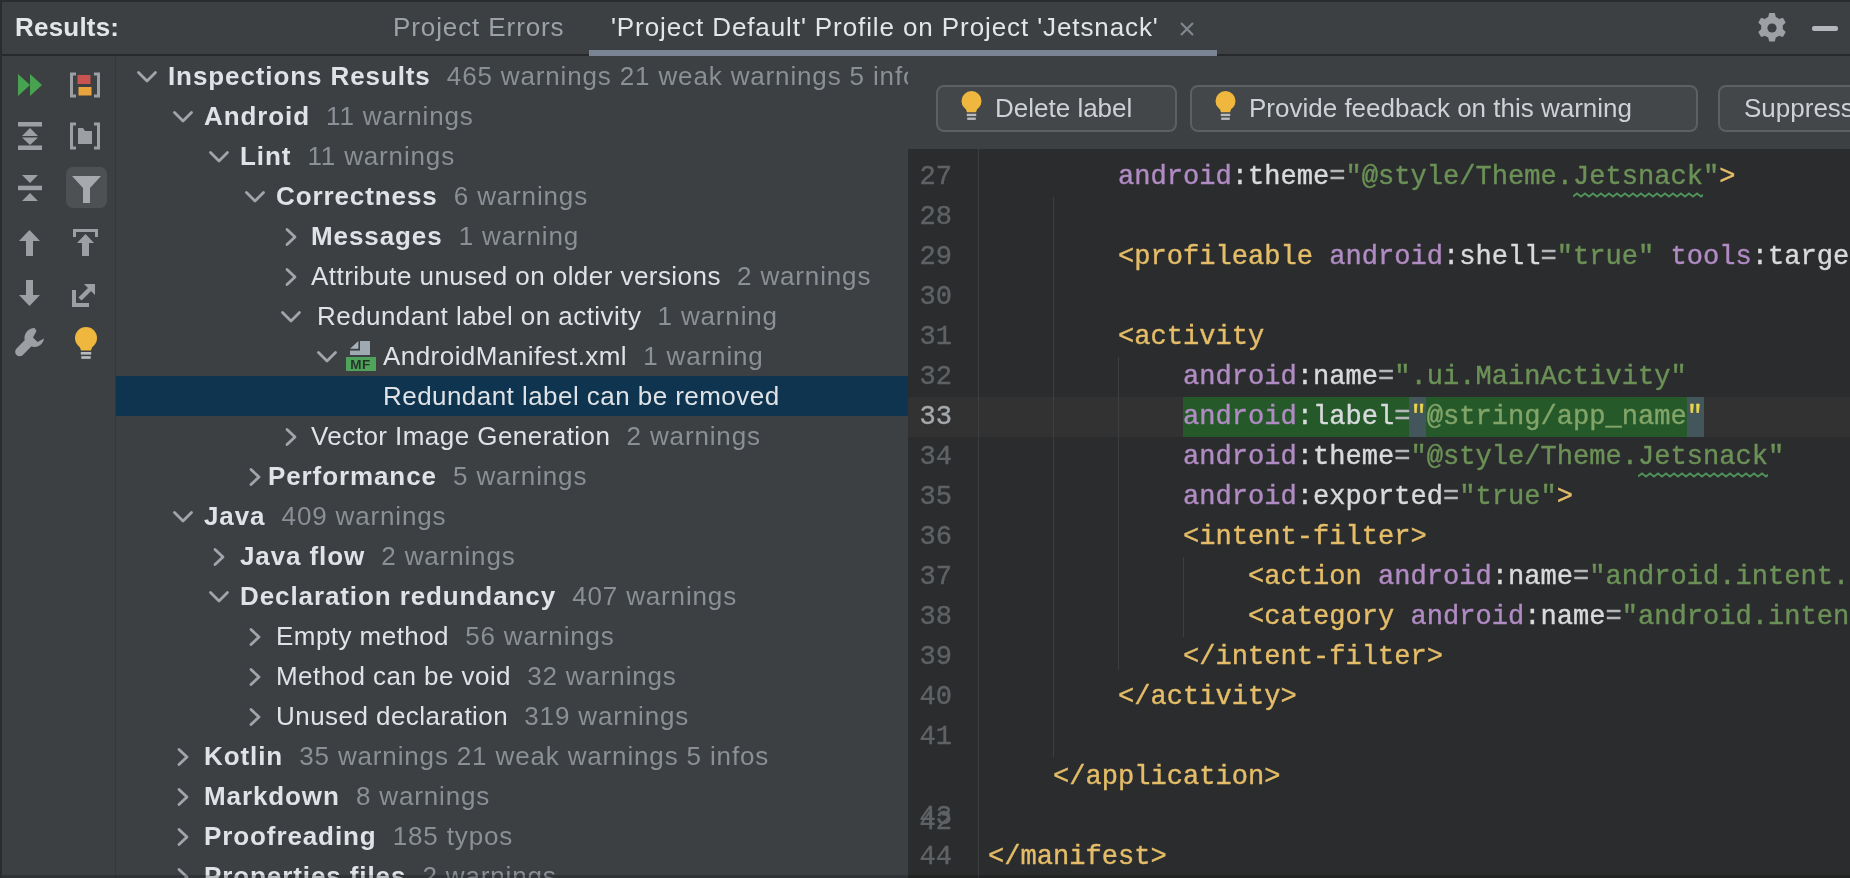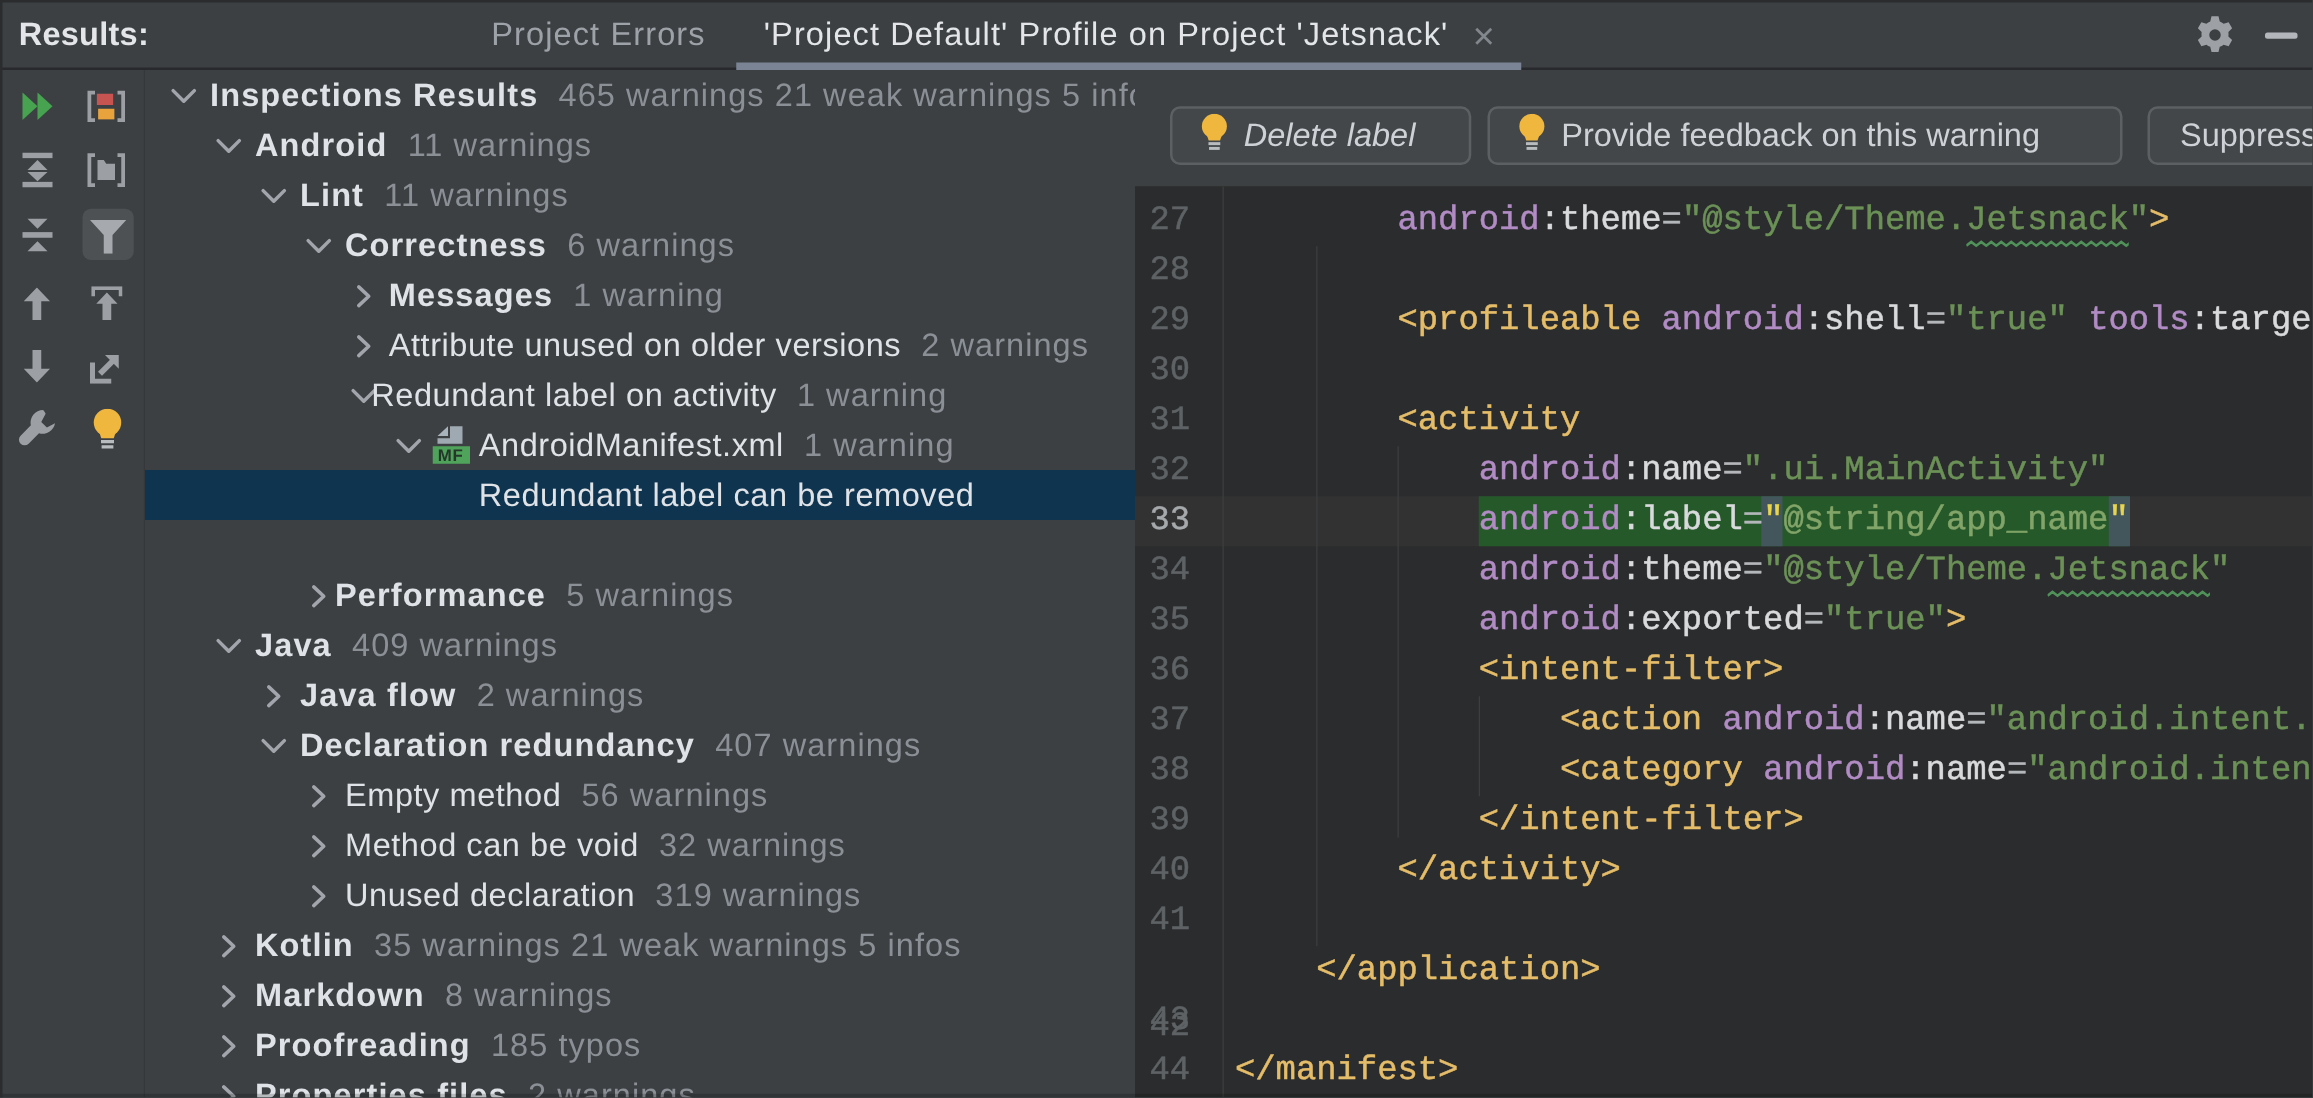--- a/index.html
+++ b/index.html
@@ -170,38 +170,44 @@
     <div class="row" style="top:200px;">
       <svg class="chev" style="left:164px" width="22" height="22" viewBox="0 0 22 22">
         <path d="M7 3.5 L15 11 L7 18.5" stroke="#a2a6ac" stroke-width="2.8" fill="none" stroke-linecap="round" stroke-linejoin="round"></path>
       </svg>
       <span style="position:absolute; left:195px;"><span class="nm">Attribute unused on older versions</span><span class="ct">&nbsp;&nbsp;2 warnings</span></span>
     </div>
     <div class="row" style="top:240px;">
       <svg class="chev" style="left:164px" width="22" height="22" viewBox="0 0 22 22">
         <path d="M2.5 6.5 L11 15 L19.5 6.5" stroke="#a2a6ac" stroke-width="2.8" fill="none" stroke-linecap="round" stroke-linejoin="round"></path>
       </svg>
-      <span style="position:absolute; left:181px;"><span class="nm">Redundant label on activity</span><span class="ct">&nbsp;&nbsp;1 warning</span></span>
+      <span style="position:absolute; left:201px;"><span class="nm">Redundant label on activity</span><span class="ct">&nbsp;&nbsp;1 warning</span></span>
     </div>
     <div class="row" style="top:280px;">
       <svg class="chev" style="left:200px" width="22" height="22" viewBox="0 0 22 22">
         <path d="M2.5 6.5 L11 15 L19.5 6.5" stroke="#a2a6ac" stroke-width="2.8" fill="none" stroke-linecap="round" stroke-linejoin="round"></path>
       </svg>
       <svg class="abs" style="left:230px; top:4px;" width="30" height="32" viewBox="0 0 30 32">
         <rect x="14" y="1" width="10" height="14" fill="#9fa9b2"></rect>
         <rect x="4" y="10.6" width="10" height="4.4" fill="#9fa9b2"></rect>
         <path d="M12.4 1 L12.4 8.7 L4 8.7 Z" fill="#a9b3bb"></path>
         <rect x="0" y="17" width="30" height="14" fill="#4fa35a"></rect>
         <text x="14.5" y="28.5" font-family="Liberation Sans" font-size="13.5" font-weight="700" fill="#25372a" text-anchor="middle" letter-spacing="0.5">MF</text>
       </svg>
       <span style="position:absolute; left:267px;"><span class="nm">AndroidManifest.xml</span><span class="ct">&nbsp;&nbsp;1 warning</span></span>
     </div>
     <div class="row sel" style="top:320px;">
       <span style="position:absolute; left:267px;"><span class="nm">Redundant label can be removed</span></span>
     </div>
+    <div class="row" style="top:360px;">
+      <svg class="chev" style="left:164px" width="22" height="22" viewBox="0 0 22 22">
+        <path d="M7 3.5 L15 11 L7 18.5" stroke="#a2a6ac" stroke-width="2.8" fill="none" stroke-linecap="round" stroke-linejoin="round"></path>
+      </svg>
+      <span style="position:absolute; left:195px;"><span class="nm">Vector Image Generation</span><span class="ct">&nbsp;&nbsp;2 warnings</span></span>
+    </div>
     <div class="row" style="top:400px;">
       <svg class="chev" style="left:128px" width="22" height="22" viewBox="0 0 22 22">
         <path d="M7 3.5 L15 11 L7 18.5" stroke="#a2a6ac" stroke-width="2.8" fill="none" stroke-linecap="round" stroke-linejoin="round"></path>
       </svg>
       <span style="position:absolute; left:152px;"><b>Performance</b><span class="ct">&nbsp;&nbsp;5 warnings</span></span>
     </div>
     <div class="row" style="top:440px;">
       <svg class="chev" style="left:56px" width="22" height="22" viewBox="0 0 22 22">
         <path d="M2.5 6.5 L11 15 L19.5 6.5" stroke="#a2a6ac" stroke-width="2.8" fill="none" stroke-linecap="round" stroke-linejoin="round"></path>
       </svg>
@@ -257,21 +263,21 @@
     </div>
     <div class="row" style="top:800px;">
       <svg class="chev" style="left:56px" width="22" height="22" viewBox="0 0 22 22">
         <path d="M7 3.5 L15 11 L7 18.5" stroke="#a2a6ac" stroke-width="2.8" fill="none" stroke-linecap="round" stroke-linejoin="round"></path>
       </svg>
       <span style="position:absolute; left:88px;"><b>Properties files</b><span class="ct">&nbsp;&nbsp;2 warnings</span></span>
     </div>
   </div>
 
 <div id="rightpanel">
-  <div class="btn" style="left:28px; width:241px; padding-left:22px;font-style:italic;"><span class="bulb"><svg width="23" height="30" viewBox="0 0 24 33">
+  <div class="btn" style="left:28px; width:241px; padding-left:22px;"><span class="bulb"><svg width="23" height="30" viewBox="0 0 24 33">
           <circle cx="12" cy="11" r="11" fill="#efb73e"></circle>
           <path fill="#efb73e" d="M4.5 16 h15 l-2.5 7.5 h-10 z"></path>
           <rect x="6.8" y="25" width="10.4" height="2.6" fill="#b9bcbf"></rect>
           <rect x="7.3" y="29.2" width="9.4" height="2.6" fill="#b9bcbf"></rect>
         </svg></span>Delete label</div>
   <div class="btn" style="left:282px; width:508px; padding-left:22px;"><span class="bulb"><svg width="23" height="30" viewBox="0 0 24 33">
           <circle cx="12" cy="11" r="11" fill="#efb73e"></circle>
           <path fill="#efb73e" d="M4.5 16 h15 l-2.5 7.5 h-10 z"></path>
           <rect x="6.8" y="25" width="10.4" height="2.6" fill="#b9bcbf"></rect>
           <rect x="7.3" y="29.2" width="9.4" height="2.6" fill="#b9bcbf"></rect>

